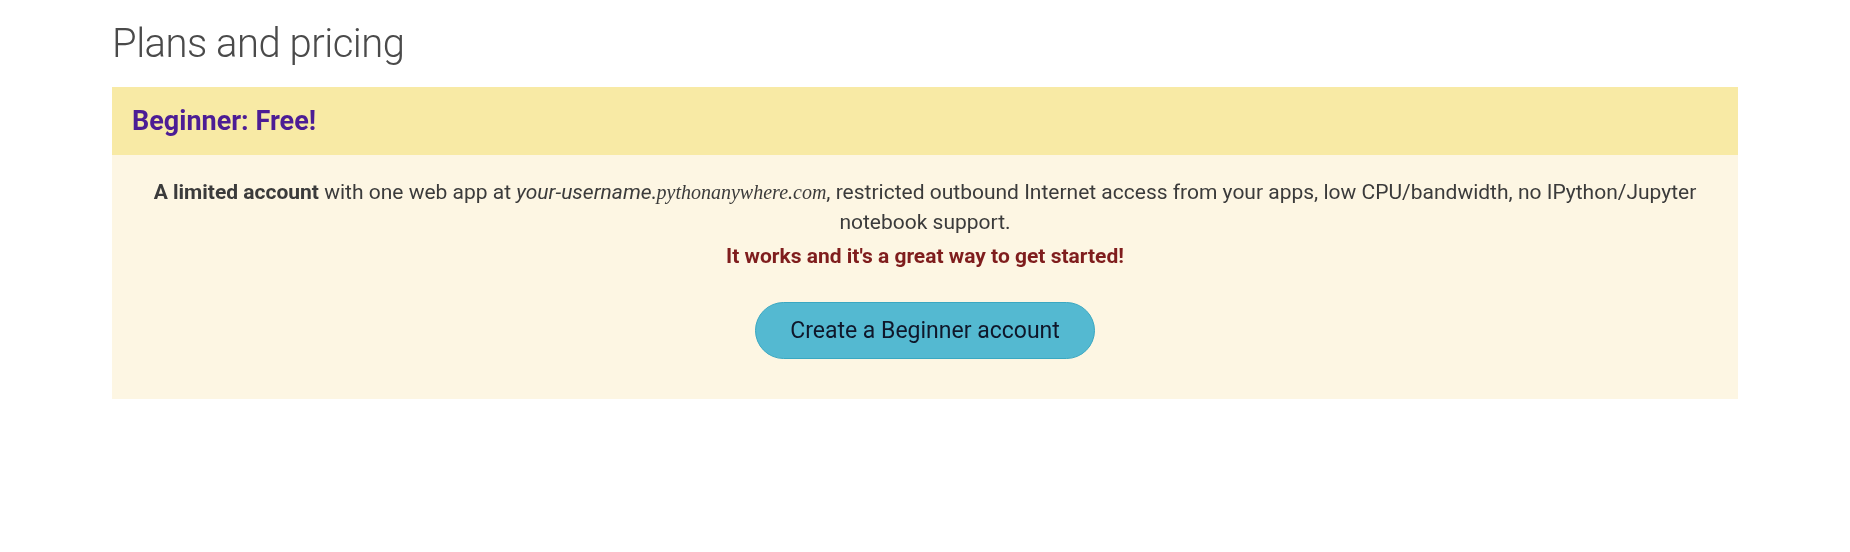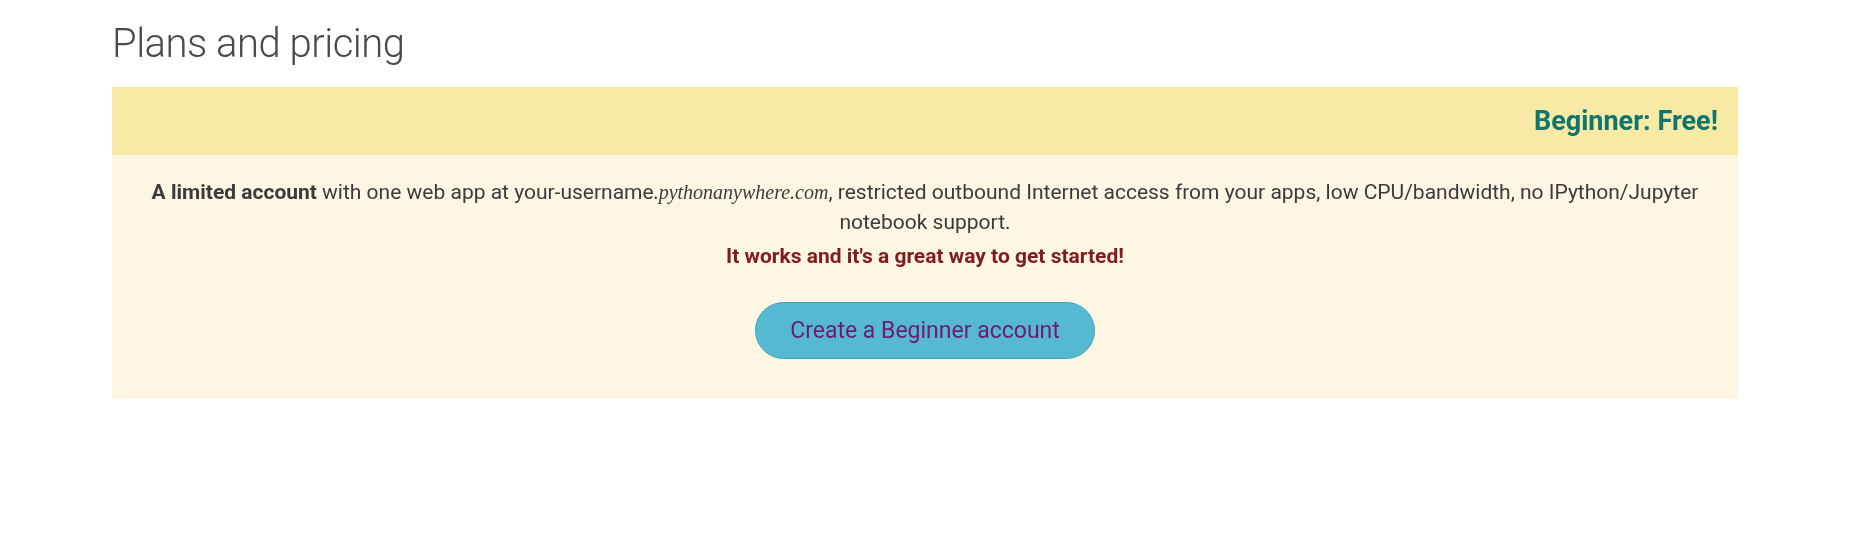--- a/index.html
+++ b/index.html
@@ -25,54 +25,54 @@
     .plan-card {
       background: #fdf6e3;
     }
     .plan-header {
       background: #f8eaa5;
       padding: 18px 20px;
     }
     .plan-header-title {
       font-size: 27px;
       font-weight: 700;
-      color: #0f766e;
-      text-align: right;
+      color: #4c1d95;
     }
     .plan-body {
       padding: 22px 28px 40px 28px;
       text-align: center;
     }
     .plan-description {
       font-size: 21px;
       color: #3b3b3b;
       line-height: 1.45;
       margin-bottom: 6px;
     }
     .plan-description .bold {
       font-weight: 700;
       margin-top: 38px;
     }
     .plan-description .italic {
+      font-style: italic;
     }
     .plan-description .mono {
       font-family: Liberation Serif, serif;
       font-style: italic;
       font-size: 20px;
     }
     .plan-tagline {
       font-size: 21px;
       font-weight: 700;
       color: #7f1d1d;
       margin-bottom: 34px;
     }
     .cta-button {
       display: inline-block;
       background: #54b9d1;
-      color: #701a75;
+      color: #0f172a;
       font-size: 23px;
       font-weight: 400;
       padding: 14px 34px;
       border: 1px solid #3aa8c2;
       border-radius: 999px;
       cursor: pointer;
       font-family: inherit;
     }
   </style>
 </head>

